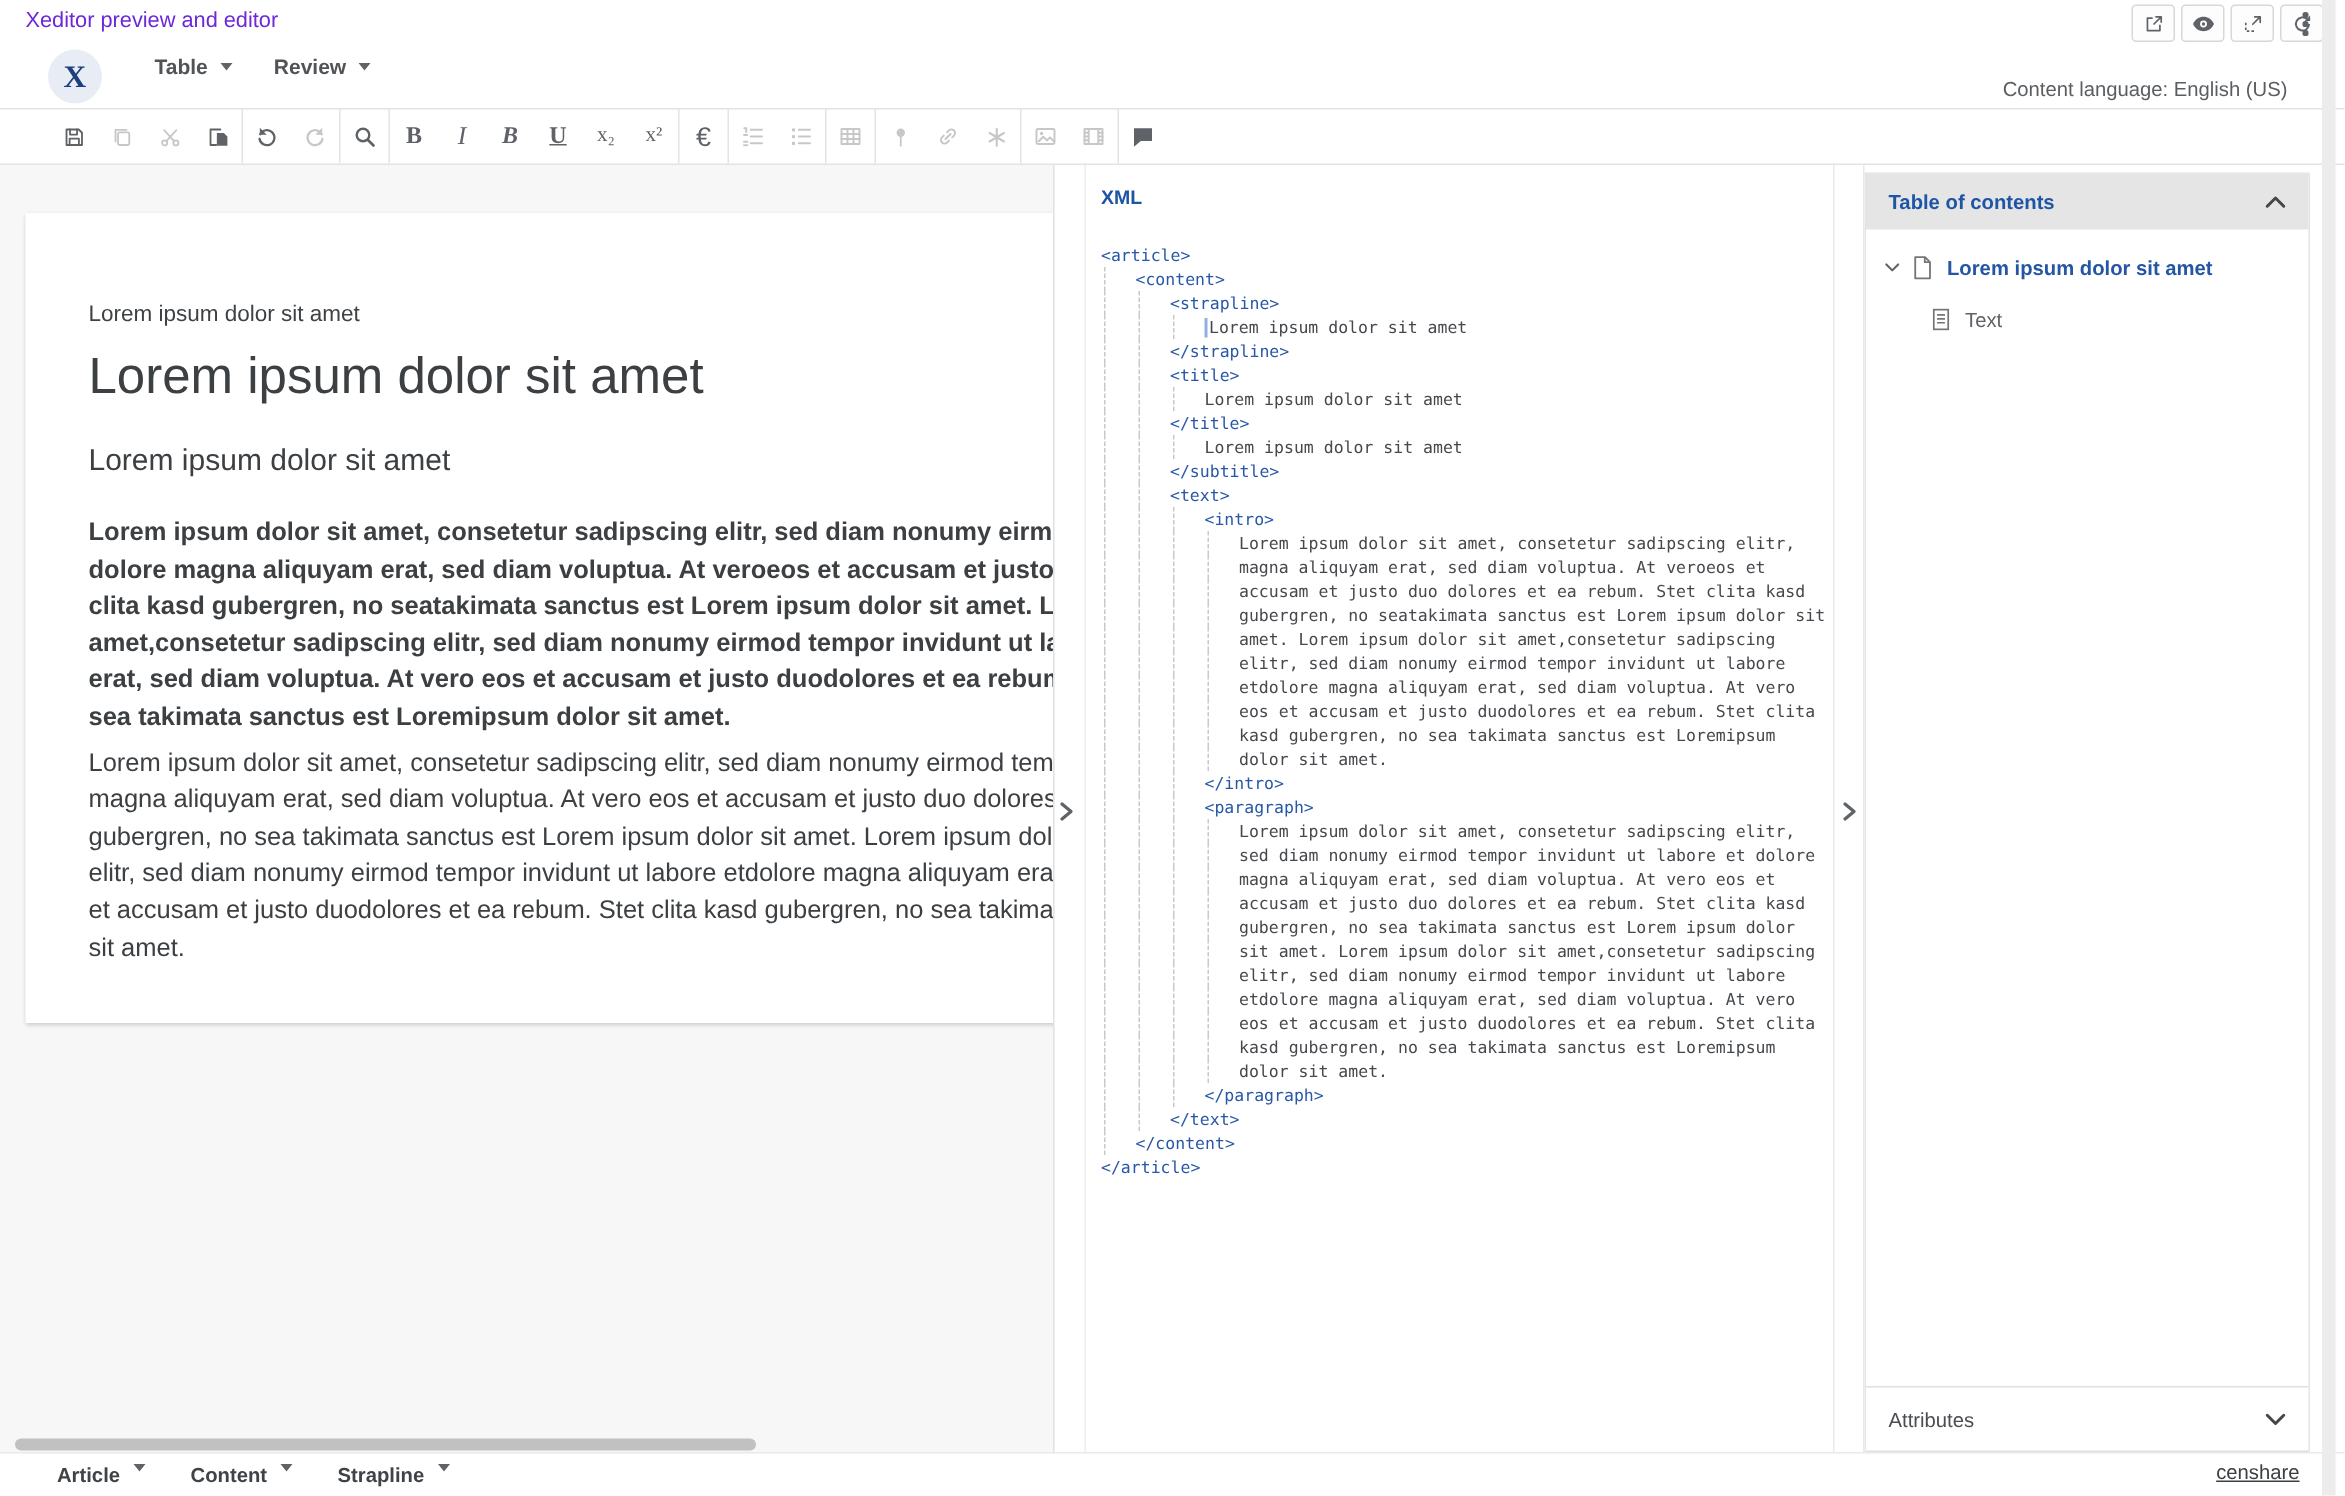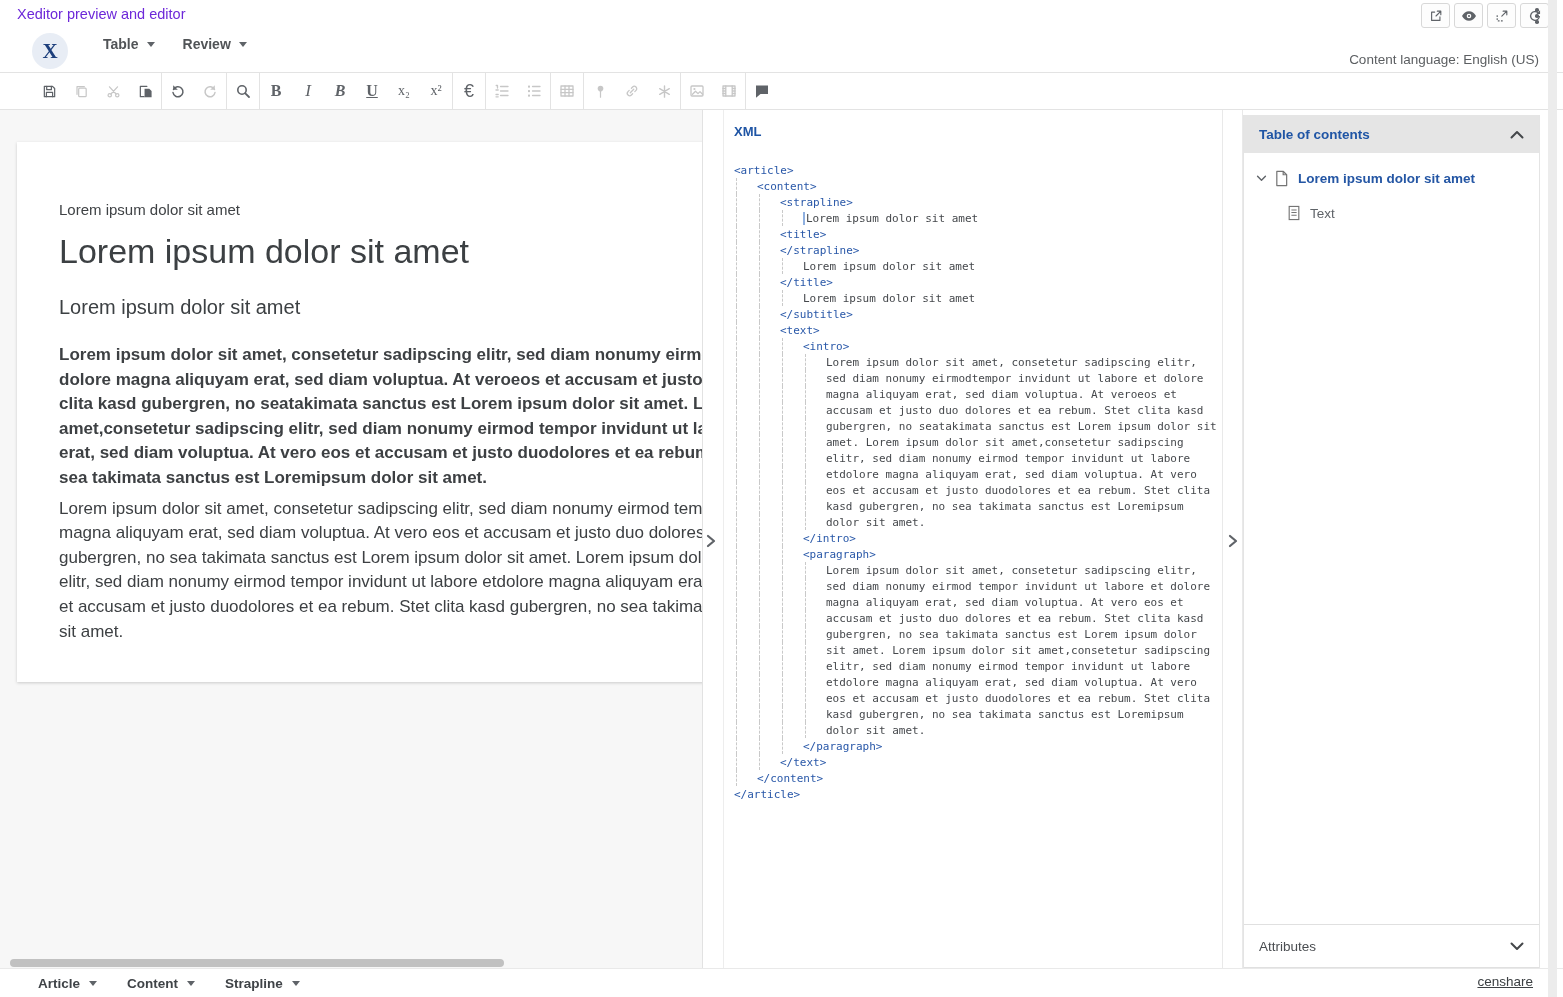--- a/index.html
+++ b/index.html
@@ -18,21 +18,21 @@
 
   
   #logo-circle { left:32px; top:33px; width:36px; height:36px; border-radius:50%;
     background:#e8edf5; display:flex; align-items:center; justify-content:center; }
   #logo-x { font-family:"Liberation Serif", serif; font-weight:700; font-size:21px; color:#1d3f7c; }
   #menubar { left:103px; top:36px; display:flex; gap:28px; }
   .menu-item { display:flex; align-items:center; gap:8px; font-size:14px; color:#515457;
     font-weight:700; cursor:pointer; }
   .caret { width:0; height:0; border-left:4.5px solid transparent; border-right:4.5px solid transparent;
     border-top:5px solid #5f6368; }
-  #content-language { right:24px; top:52px; font-size:13.5px; color:#5b5e61; }
+  #content-language { right:38px; top:52px; font-size:13.5px; color:#5b5e61; }
 
   
   #toolbar { left:0; top:72px; width:1563px; height:38px; border-top:1px solid #e3e3e3;
     border-bottom:1px solid #e3e3e3; background:#fff; display:flex; align-items:stretch; padding-left:33px; }
   .tb-group { display:flex; align-items:stretch; }
   .tb-sep { width:1px; background:#e3e3e3; }
   .tb-btn { width:32px; display:flex; align-items:center; justify-content:center; background:none;
     border:none; cursor:pointer; color:#5f6368; }
   .tb-btn.disabled { color:#c7c7c7; cursor:default; }
   .tb-btn svg { display:block; }
@@ -86,21 +86,21 @@
   .toc-row { display:flex; align-items:center; height:22px; margin-bottom:13px; cursor:pointer; }
   .toc-label-link { font-size:13.5px; font-weight:700; color:#2456a4; margin-left:9px; }
   .toc-label-plain { font-size:13.5px; color:#5f6368; margin-left:9px; }
   #attributes-bar { height:44px; border-top:1px solid #e0e0e0; border-bottom:1px solid #e0e0e0;
     display:flex; align-items:center; justify-content:space-between; padding:0 15px; cursor:pointer; }
   #attributes-label { font-size:13.5px; color:#4a4d51; }
 
   
   #bottom-bar { left:0; top:968px; width:1563px; height:29px; background:#fff; border-top:1px solid #e9e9e9; }
   #breadcrumb { position:absolute; left:38px; top:0; height:29px; display:flex; align-items:center; gap:30px; }
-  .bc-item { display:flex; align-items:center; gap:9px; font-size:13.5px; font-weight:700;
+  .bc-item { display:flex; align-items:flex-start; gap:9px; font-size:13.5px; font-weight:700;
     color:#3f4347; cursor:pointer; }
   #censhare-link { position:absolute; right:30px; top:5px; font-size:13.5px; color:#3c4043;
     text-decoration:underline; cursor:pointer; }
 
   #v-scroll-track { right:6px; top:0; width:9px; height:997px; background:#ececec; }
 </style>
 </head>
 <body>
 
 <div id="titlebar-title" class="abs">Xeditor preview and editor</div>
@@ -320,30 +320,29 @@
     </svg>
 </div>
 
 <div id="xml-panel" class="abs">
   <div id="xml-label">XML</div>
   <div id="xml-code">
       <div class="code-line"><span class="code-tag">&lt;article&gt;</span></div>
       <div class="code-line"><span class="guide"></span><span class="code-tag">&lt;content&gt;</span></div>
       <div class="code-line"><span class="guide"></span><span class="guide"></span><span class="code-tag">&lt;strapline&gt;</span></div>
       <div class="code-line"><span class="guide"></span><span class="guide"></span><span class="guide"></span><span class="cursor-bar"></span><span class="code-txt">Lorem ipsum dolor sit amet</span></div>
+      <div class="code-line"><span class="guide"></span><span class="guide"></span><span class="code-tag">&lt;/strapline&gt;</span></div>
       <div class="code-line"><span class="guide"></span><span class="guide"></span><span class="code-tag">&lt;title&gt;</span></div>
-      <div class="code-line"><span class="guide"></span><span class="guide"></span><span class="code-tag">&lt;/strapline&gt;</span></div>
       <div class="code-line"><span class="guide"></span><span class="guide"></span><span class="guide"></span><span class="code-txt">Lorem ipsum dolor sit amet</span></div>
       <div class="code-line"><span class="guide"></span><span class="guide"></span><span class="code-tag">&lt;/title&gt;</span></div>
       <div class="code-line"><span class="guide"></span><span class="guide"></span><span class="guide"></span><span class="code-txt">Lorem ipsum dolor sit amet</span></div>
       <div class="code-line"><span class="guide"></span><span class="guide"></span><span class="code-tag">&lt;/subtitle&gt;</span></div>
       <div class="code-line"><span class="guide"></span><span class="guide"></span><span class="code-tag">&lt;text&gt;</span></div>
       <div class="code-line"><span class="guide"></span><span class="guide"></span><span class="guide"></span><span class="code-tag">&lt;intro&gt;</span></div>
       <div class="code-line"><span class="guide"></span><span class="guide"></span><span class="guide"></span><span class="guide"></span><span class="code-txt">Lorem ipsum dolor sit amet, consetetur sadipscing elitr,</span></div>
-      <div class="code-line"><span class="guide"></span><span class="guide"></span><span class="guide"></span><span class="guide"></span><span class="code-txt">sed diam nonumy eirmodtempor invidunt ut labore et dolore</span></div>
       <div class="code-line"><span class="guide"></span><span class="guide"></span><span class="guide"></span><span class="guide"></span><span class="code-txt">magna aliquyam erat, sed diam voluptua. At veroeos et</span></div>
       <div class="code-line"><span class="guide"></span><span class="guide"></span><span class="guide"></span><span class="guide"></span><span class="code-txt">accusam et justo duo dolores et ea rebum. Stet clita kasd</span></div>
       <div class="code-line"><span class="guide"></span><span class="guide"></span><span class="guide"></span><span class="guide"></span><span class="code-txt">gubergren, no seatakimata sanctus est Lorem ipsum dolor sit</span></div>
       <div class="code-line"><span class="guide"></span><span class="guide"></span><span class="guide"></span><span class="guide"></span><span class="code-txt">amet. Lorem ipsum dolor sit amet,consetetur sadipscing</span></div>
       <div class="code-line"><span class="guide"></span><span class="guide"></span><span class="guide"></span><span class="guide"></span><span class="code-txt">elitr, sed diam nonumy eirmod tempor invidunt ut labore</span></div>
       <div class="code-line"><span class="guide"></span><span class="guide"></span><span class="guide"></span><span class="guide"></span><span class="code-txt">etdolore magna aliquyam erat, sed diam voluptua. At vero</span></div>
       <div class="code-line"><span class="guide"></span><span class="guide"></span><span class="guide"></span><span class="guide"></span><span class="code-txt">eos et accusam et justo duodolores et ea rebum. Stet clita</span></div>
       <div class="code-line"><span class="guide"></span><span class="guide"></span><span class="guide"></span><span class="guide"></span><span class="code-txt">kasd gubergren, no sea takimata sanctus est Loremipsum</span></div>
       <div class="code-line"><span class="guide"></span><span class="guide"></span><span class="guide"></span><span class="guide"></span><span class="code-txt">dolor sit amet.</span></div>
       <div class="code-line"><span class="guide"></span><span class="guide"></span><span class="guide"></span><span class="code-tag">&lt;/intro&gt;</span></div>

